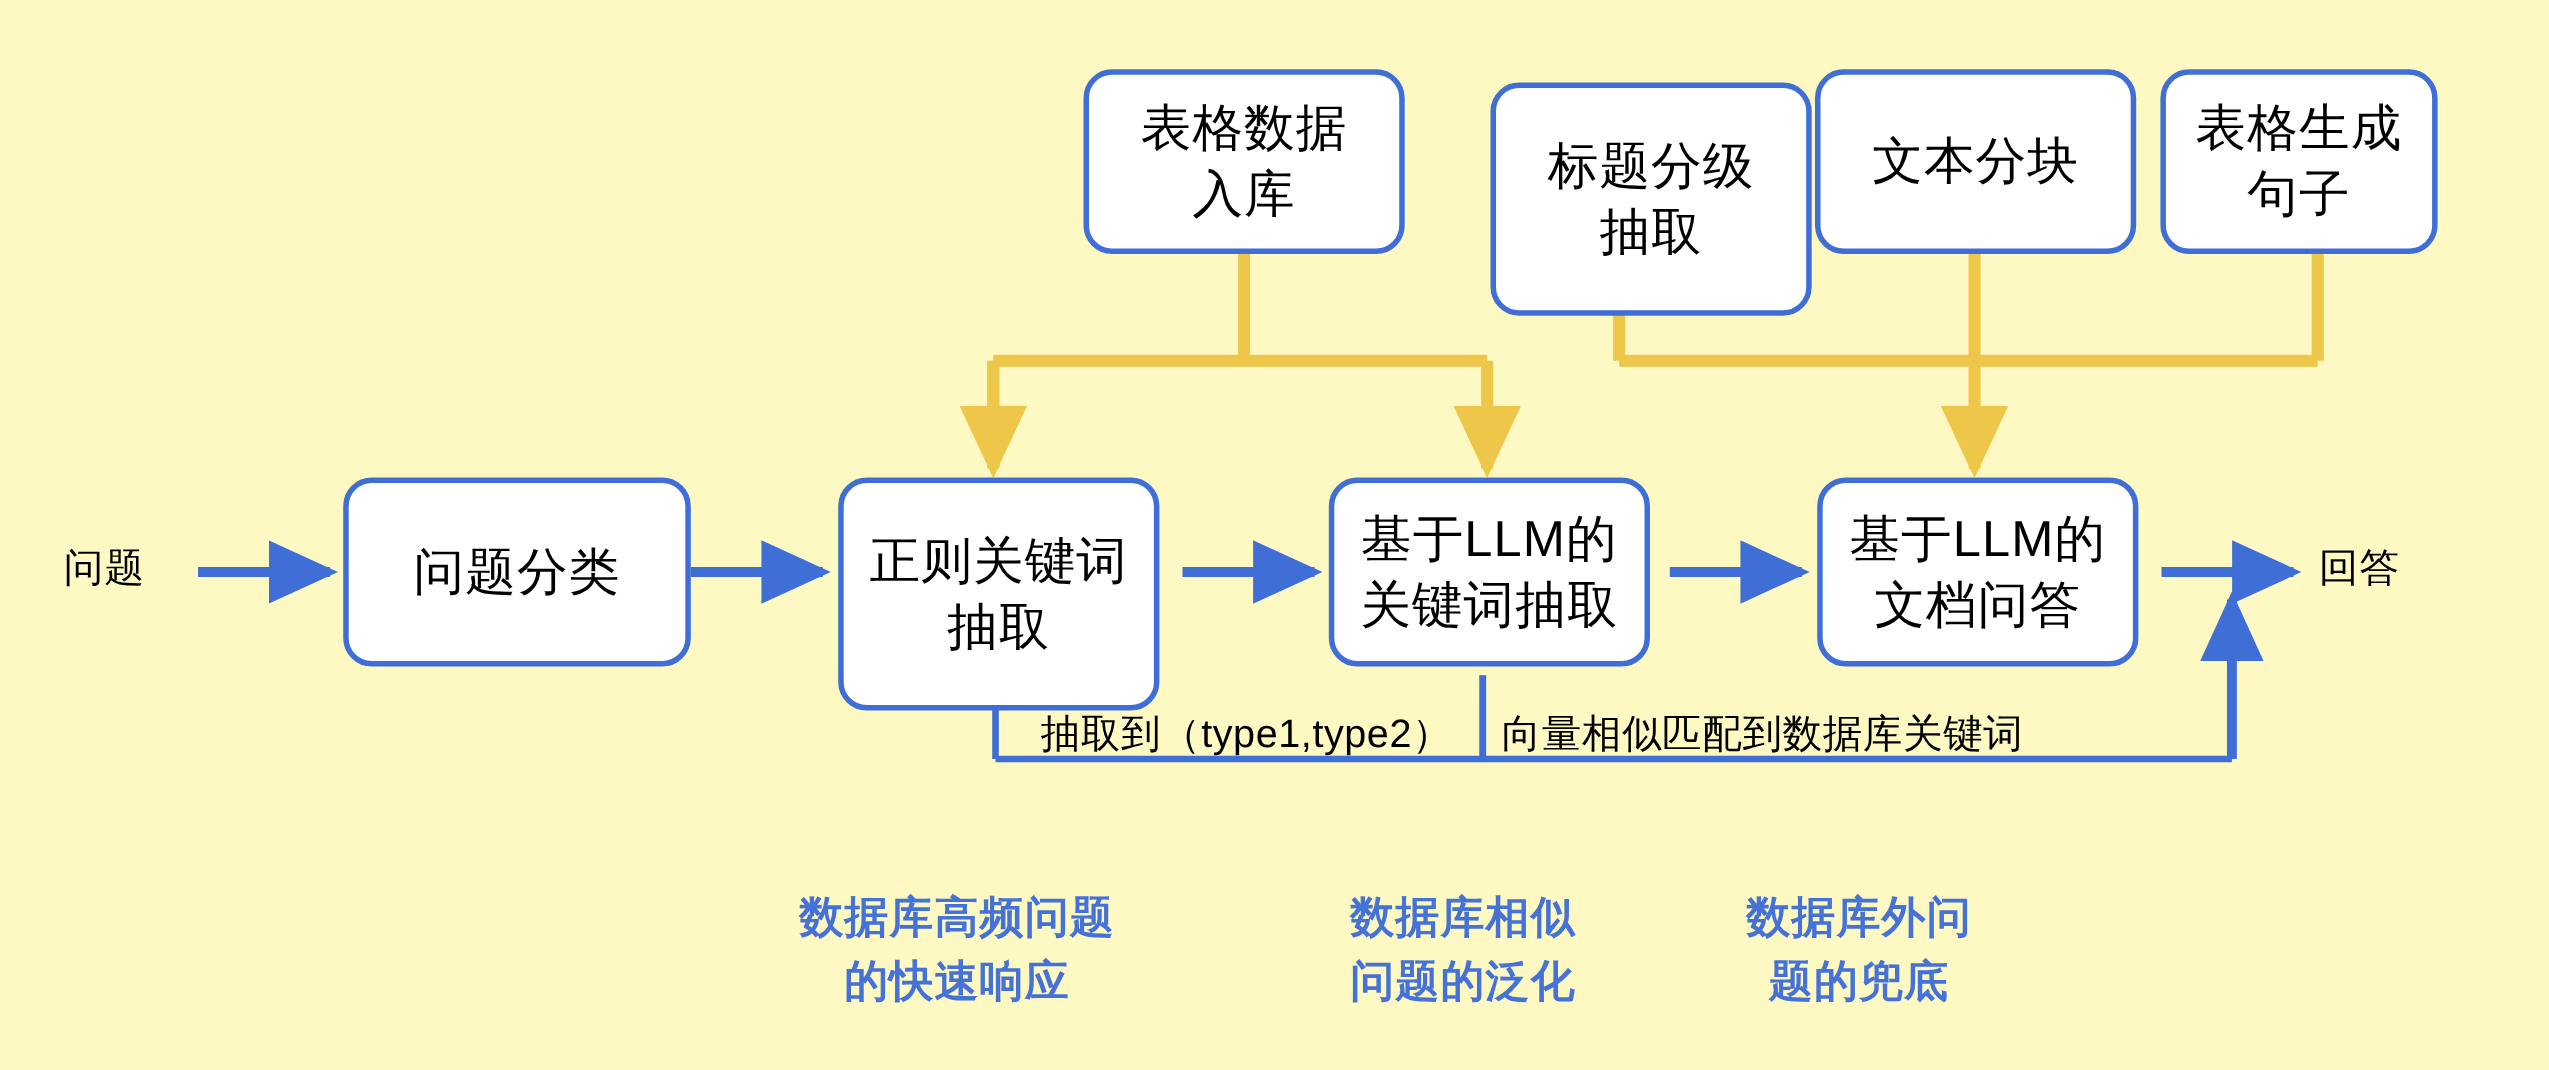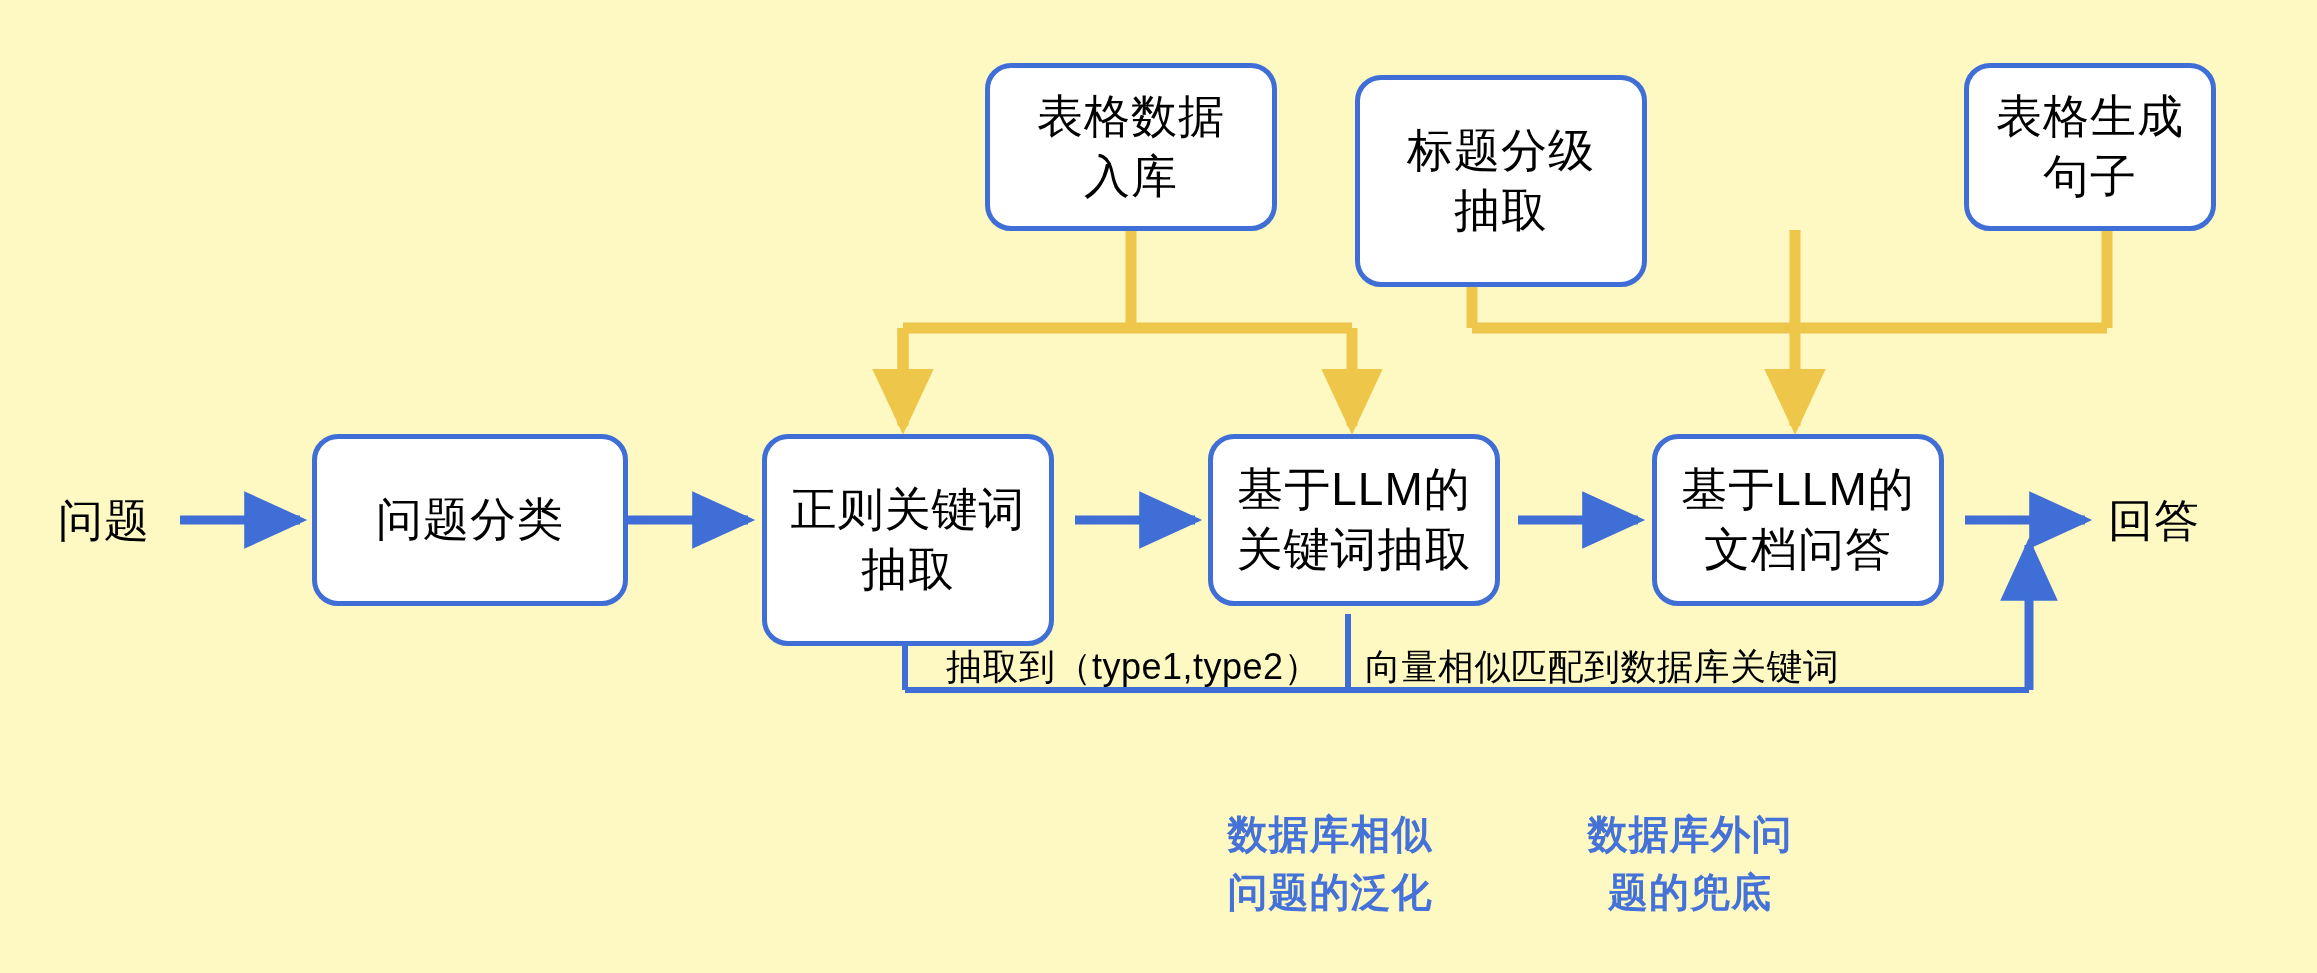--- a/index.html
+++ b/index.html
@@ -38,21 +38,21 @@
     color: #000000;
     font-size: 46px;
     line-height: 1.30;
     letter-spacing: 1px;
     text-align: center;
     white-space: pre-line;
   }
   .plain-text {
     position: absolute;
     color: #000000;
-    font-size: 45px;
+    font-size: 36px;
     line-height: 1.2;
     letter-spacing: 1px;
     white-space: nowrap;
   }
   .edge-label {
     position: absolute;
     color: #000000;
     font-size: 36px;
     line-height: 1.2;
     letter-spacing: 0.5px;
@@ -124,20 +124,23 @@
   <div class="node" style="left:985px; top:63px; width:292px; height:168px;">
     <span>表格数据
 入库</span>
   </div>
 
   <div class="node" style="left:1355px; top:63px; width:292px; height:212px;margin-top:12px;">
     <span>标题分级
 抽取</span>
   </div>
 
+  <div class="node" style="left:1650px; top:63px; width:292px; height:168px;">
+    <span>文本分块</span>
+  </div>
 
   <div class="node" style="left:1964px; top:63px; width:252px; height:168px;">
     <span>表格生成
 句子</span>
   </div>
 
   <div class="plain-text" style="left:58px; top:494px;">问题</div>
 
   <div class="node" style="left:312px; top:434px; width:316px; height:172px;">
     <span>问题分类</span>
@@ -157,20 +160,22 @@
     <span>基于LLM的
 文档问答</span>
   </div>
 
   <div class="plain-text" style="left:2108px; top:494px;">回答</div>
 
   <div class="edge-label" style="left:946px; top:645px;">抽取到（type1,type2）</div>
 
   <div class="edge-label" style="left:1365px; top:645px;">向量相似匹配到数据库关键词</div>
 
+  <div class="caption" style="left:700px; top:805px; width:340px;">数据库高频问题
+的快速响应</div>
 
   <div class="caption" style="left:1185px; top:805px; width:290px;">数据库相似
 问题的泛化</div>
 
   <div class="caption" style="left:1545px; top:805px; width:290px;">数据库外问
 题的兜底</div>
 
 </div>
 
 </body></html>

